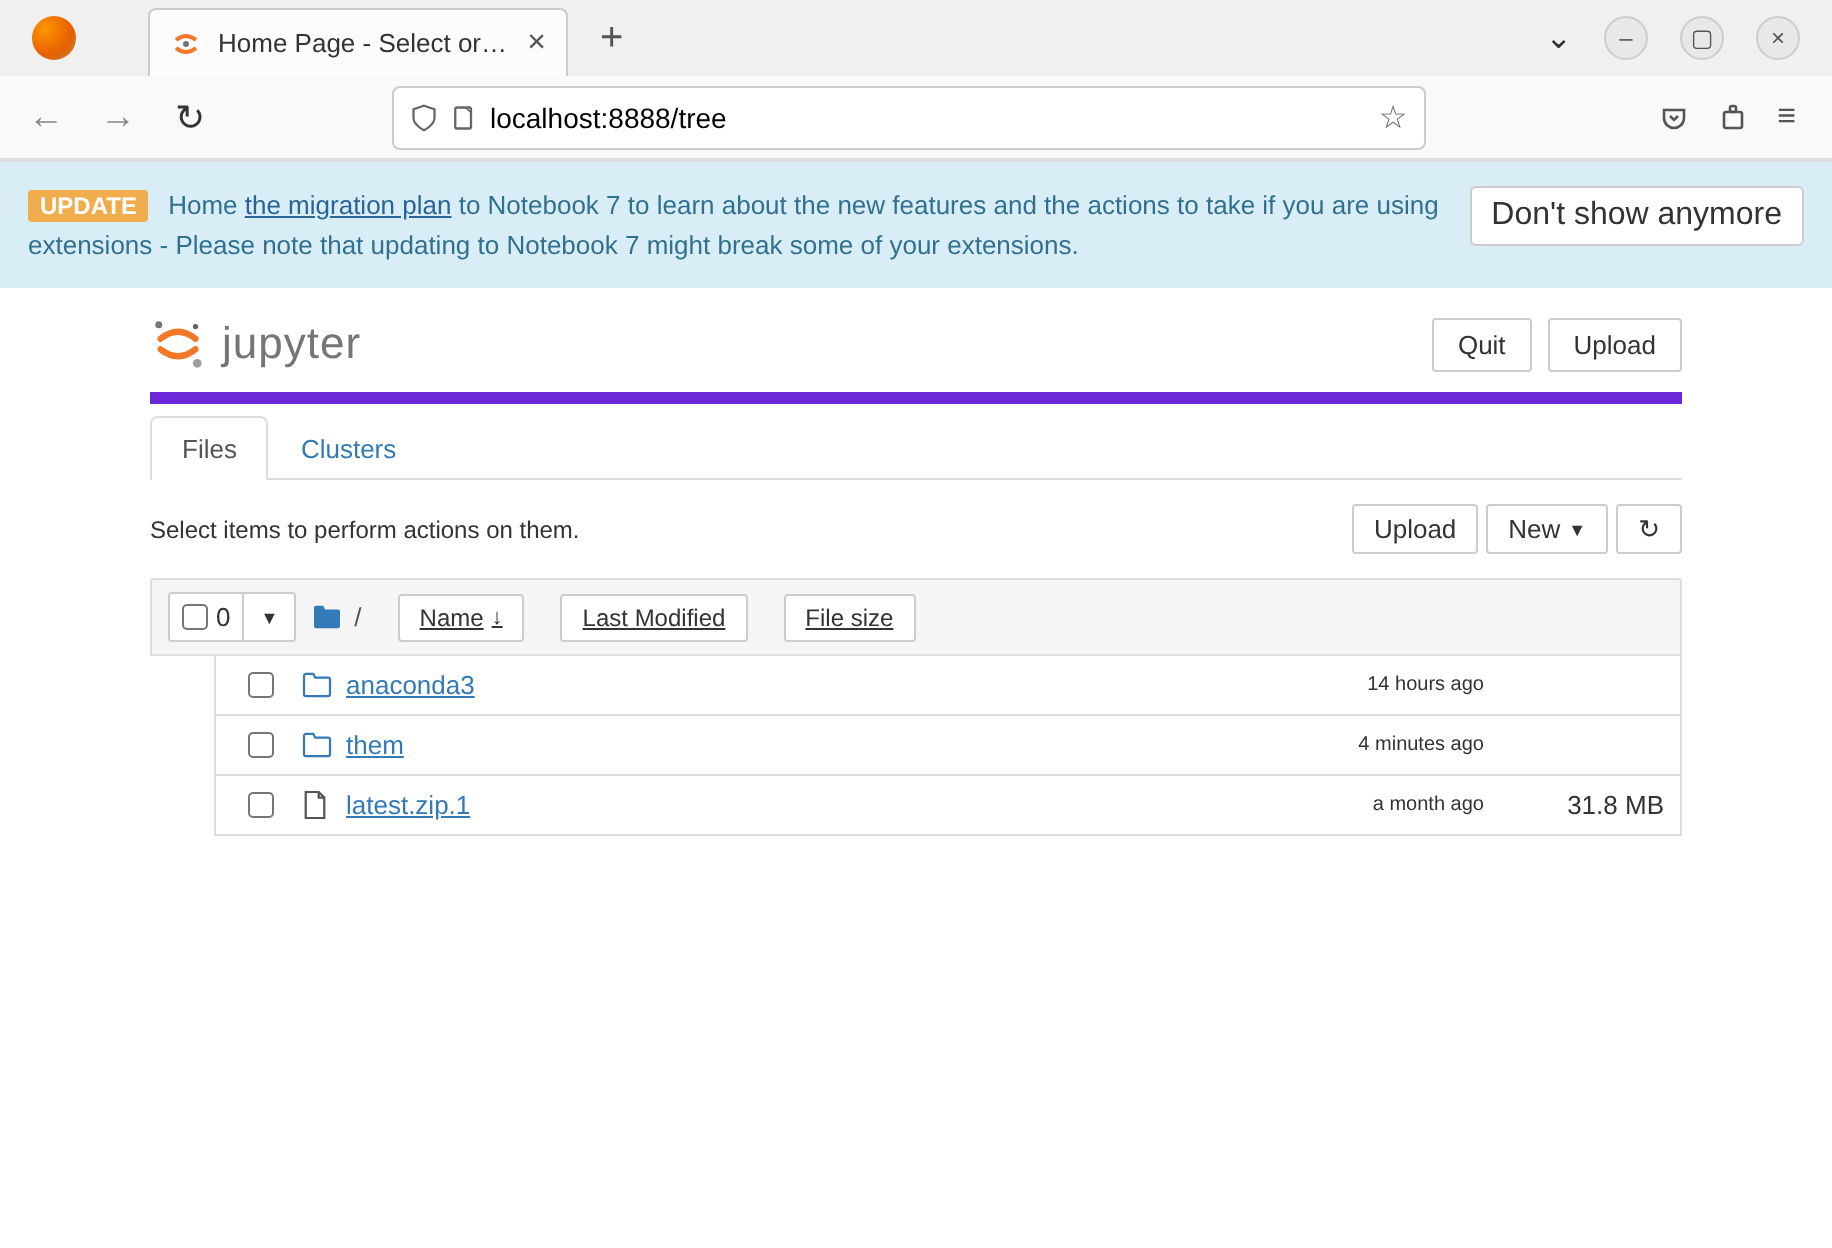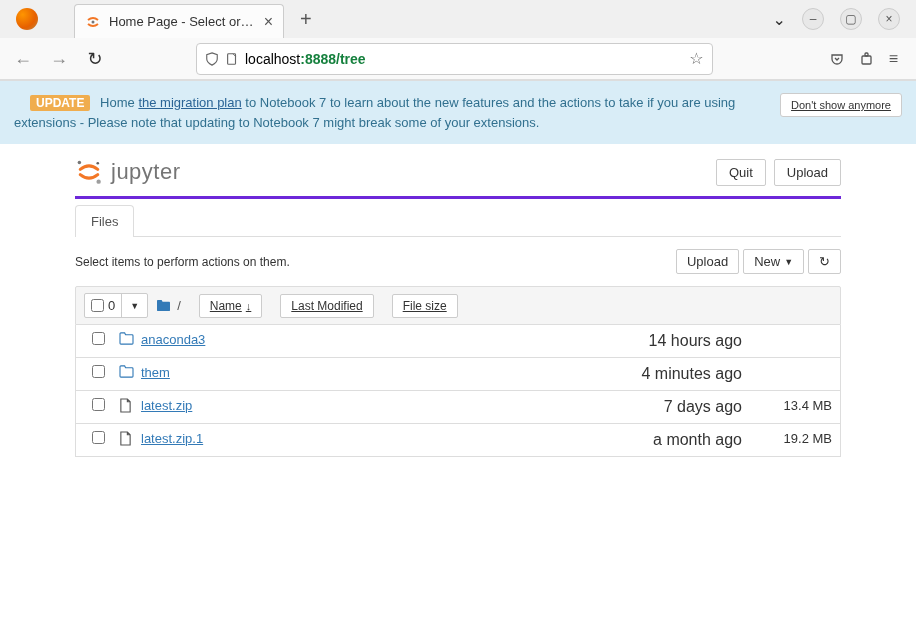--- a/index.html
+++ b/index.html
@@ -18,36 +18,36 @@
     .chev-icon { font-size: 16px; color: #333; }
     .win-btn { width: 22px; height: 22px; border-radius: 50%; background: #e8e8e8; display: flex; align-items: center; justify-content: center; font-size: 12px; color: #555; border: 1px solid #ccc; }
     
     .addr-bar { display: flex; align-items: center; height: 42px; padding: 0 8px; gap: 6px; background: #f9f9f9; border-bottom: 1px solid #ddd; }
     .nav-btn { width: 30px; height: 30px; display: flex; align-items: center; justify-content: center; color: #888; font-size: 18px; border-radius: 4px; cursor: pointer; }
     .nav-btn.enabled { color: #333; }
     .addr-input-wrap { flex: 1; display: flex; align-items: center; background: #fff; border: 1px solid #ccc; border-radius: 4px; height: 32px; padding: 0 8px; gap: 6px; margin: 0 100px 0 80px; }
     .shield-ico, .lock-ico { color: #666; font-size: 14px; }
     .addr-text { flex: 1; font-size: 14px; }
     .addr-host { color: #000; }
-    .addr-path { color: #15803d; font-weight: bold; }
+    .addr-path { color: #000000; }
     .star-ico { color: #666; font-size: 16px; }
     .right-icons { display: flex; gap: 14px; align-items: center; color: #555; font-size: 16px; padding: 0 10px; }
     
     
     .banner { background: #d9edf7; padding: 12px 14px; display: flex; align-items: flex-start; font-size: 13px; color: #31708f; line-height: 1.5; }
-    .banner-badge { background: #f0ad4e; color: #fff; padding: 1px 6px; border-radius: 2px; font-size: 12px; font-weight: bold; margin-right: 6px; margin-left: 16px; }
+    .banner-badge { background: #f0ad4e; color: #fff; padding: 1px 6px; border-radius: 2px; font-size: 12px; font-weight: bold; margin-right: 6px; }
     .banner-text { flex: 1; }
     .banner-link { color: #2a6496; text-decoration: underline; }
-    .banner-btn { background: #fff; border: 1px solid #ccc; padding: 5px 10px; border-radius: 3px; color: #333; cursor: pointer; font-size: 11px; margin-left: 10px; white-space: nowrap; text-decoration: underline; }
+    .banner-btn { background: #fff; border: 1px solid #ccc; padding: 5px 10px; border-radius: 3px; color: #333; cursor: pointer; font-size: 16px; margin-left: 10px; white-space: nowrap; }
     
     
     .container { width: 766px; margin: 0 auto; padding: 0; }
     
     
-    .jup-header { display: flex; align-items: center; padding: 14px 0 10px; border-bottom: 3px solid #6d28d9; }
+    .jup-header { display: flex; align-items: center; padding: 14px 0 10px; border-bottom: 6px solid #6d28d9; }
     .jup-logo { display: flex; align-items: center; gap: 8px; }
     .jup-mark { width: 28px; height: 28px; }
     .jup-word { font-size: 22px; color: #757575; letter-spacing: 0.5px; }
     .header-btns { margin-left: auto; display: flex; gap: 8px; }
     .hbtn { background: #fff; border: 1px solid #ccc; padding: 5px 12px; border-radius: 2px; color: #333; cursor: pointer; font-size: 13px; }
     
     
     .jup-tabs { display: flex; border-bottom: 1px solid #ddd; margin-top: 6px; }
     .jup-tab { padding: 8px 15px; color: #337ab7; cursor: pointer; border: 1px solid transparent; border-bottom: none; margin-bottom: -1px; }
     .jup-tab.active { color: #555; background: #fff; border-color: #ddd; border-bottom-color: #fff; border-radius: 4px 4px 0 0; }
@@ -65,26 +65,26 @@
     .sel-cb { padding: 4px 6px; display: flex; align-items: center; gap: 4px; border-right: 1px solid #ccc; }
     .sel-count { font-size: 13px; }
     .sel-caret { padding: 4px 8px; font-size: 9px; }
     .folder-ico { color: #337ab7; margin-left: 8px; font-size: 14px; }
     .breadcrumb-slash { margin-left: 6px; color: #555; }
     .col-name { margin-left: auto; }
     .col-btn { background: #fff; border: 1px solid #ccc; padding: 4px 10px; border-radius: 2px; color: #333; font-size: 12px; display: flex; align-items: center; gap: 4px; margin-left: 18px; cursor: pointer; text-decoration: underline; }
     .sort-arrow { font-size: 11px; }
     
     
-    .list-row { display: flex; align-items: flex-start; border: 1px solid #ddd; border-top: none; padding: 7px 8px; }
+    .list-row { display: flex; align-items: center; border: 1px solid #ddd; border-top: none; padding: 7px 8px; margin-left: 32px; }
     .row-cb { margin: 0 14px 0 8px; }
     .row-ico { margin-right: 6px; color: #555; font-size: 14px; width: 16px; text-align: center; }
     .row-ico.folder { color: #337ab7; }
     .row-name { color: #337ab7; cursor: pointer; }
-    .row-mod { margin-left: auto; color: #333; font-size: 16px; text-align: right; white-space: nowrap; width: 140px; }
+    .row-mod { margin-left: auto; color: #333; font-size: 10px; text-align: right; white-space: nowrap; width: 140px; }
     .row-size { width: 80px; text-align: right; color: #333; font-size: 13px; margin-left: 10px; }
     
     input[type="checkbox"] { width: 13px; height: 13px; cursor: pointer; }
     
     svg { display: block; }
   </style>
 </head>
 <body>
 
 <div class="browser-chrome">
@@ -167,20 +167,21 @@
       <span class="jup-word">jupyter</span>
     </div>
     <div class="header-btns">
       <button class="hbtn">Quit</button>
       <button class="hbtn">Upload</button>
     </div>
   </div>
 
   <div class="jup-tabs">
     <div class="jup-tab active">Files</div>
+    <div class="jup-tab">Clusters</div>
   </div>
 
   <div class="list-toolbar">
     <span class="toolbar-hint">Select items to perform actions on them.</span>
     <div class="toolbar-right">
       <button class="tbtn">Upload</button>
       <button class="tbtn">
           <span>New</span>
           <span class="caret">▼</span>
         </button>
@@ -235,30 +236,19 @@
         <span class="row-mod">4 minutes ago</span>
         <span class="row-size"></span>
       </div>
       <div class="list-row">
         <input type="checkbox" class="row-cb" style="">
         <span class="row-ico ">
           <svg width="13" height="15" viewBox="0 0 14 16">
             <path d="M2 1 L9 1 L12 4 L12 15 L2 15 Z M9 1 L9 4 L12 4" fill="none" stroke="#555" stroke-width="1.2"></path>
           </svg>
         </span>
-        <a href="#" class="row-name">latest.zip</a>
-        <span class="row-mod">7 days ago</span>
-        <span class="row-size">13.4 MB</span>
-      </div>
-      <div class="list-row">
-        <input type="checkbox" class="row-cb" style="">
-        <span class="row-ico ">
-          <svg width="13" height="15" viewBox="0 0 14 16">
-            <path d="M2 1 L9 1 L12 4 L12 15 L2 15 Z M9 1 L9 4 L12 4" fill="none" stroke="#555" stroke-width="1.2"></path>
-          </svg>
-        </span>
         <a href="#" class="row-name">latest.zip.1</a>
         <span class="row-mod">a month ago</span>
-        <span class="row-size">19.2 MB</span>
+        <span class="row-size">31.8 MB</span>
       </div>
     </div>
 
 </div>
 
 </body></html>

